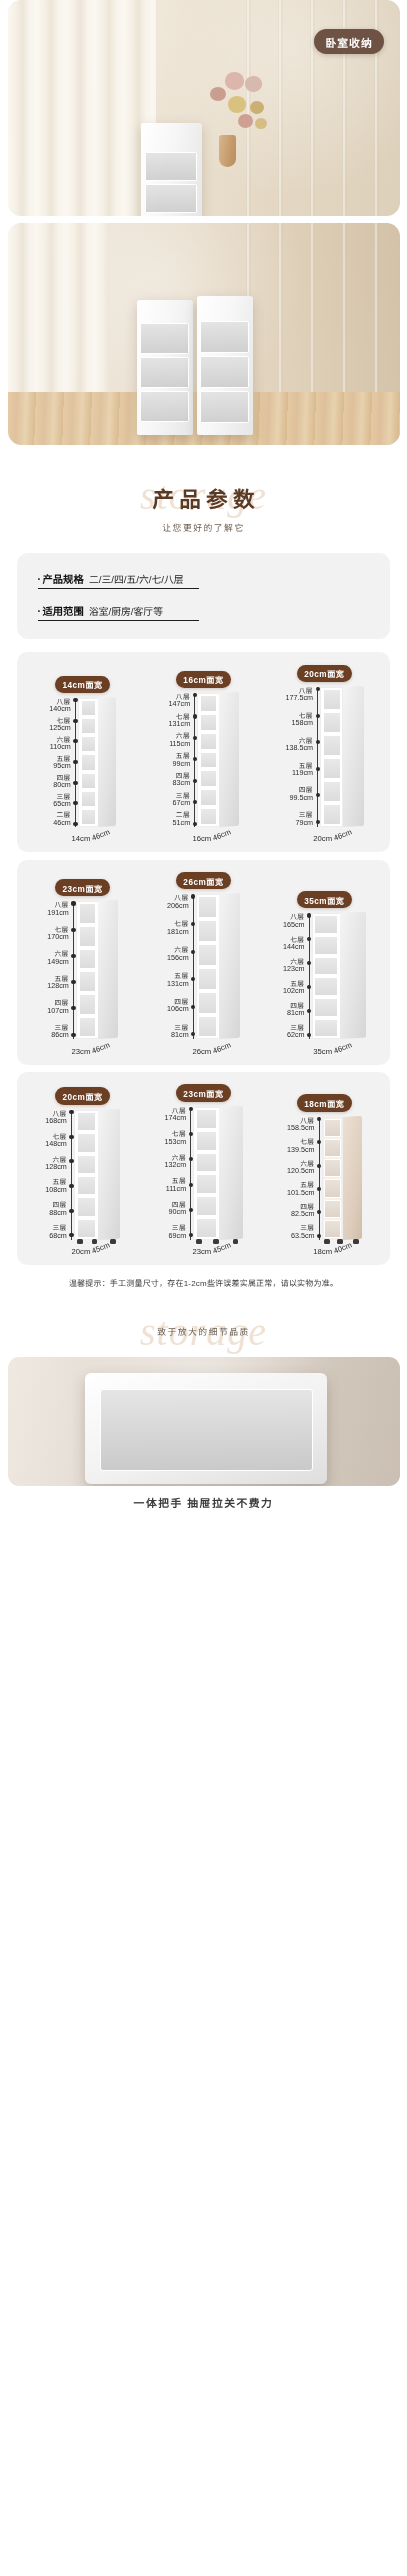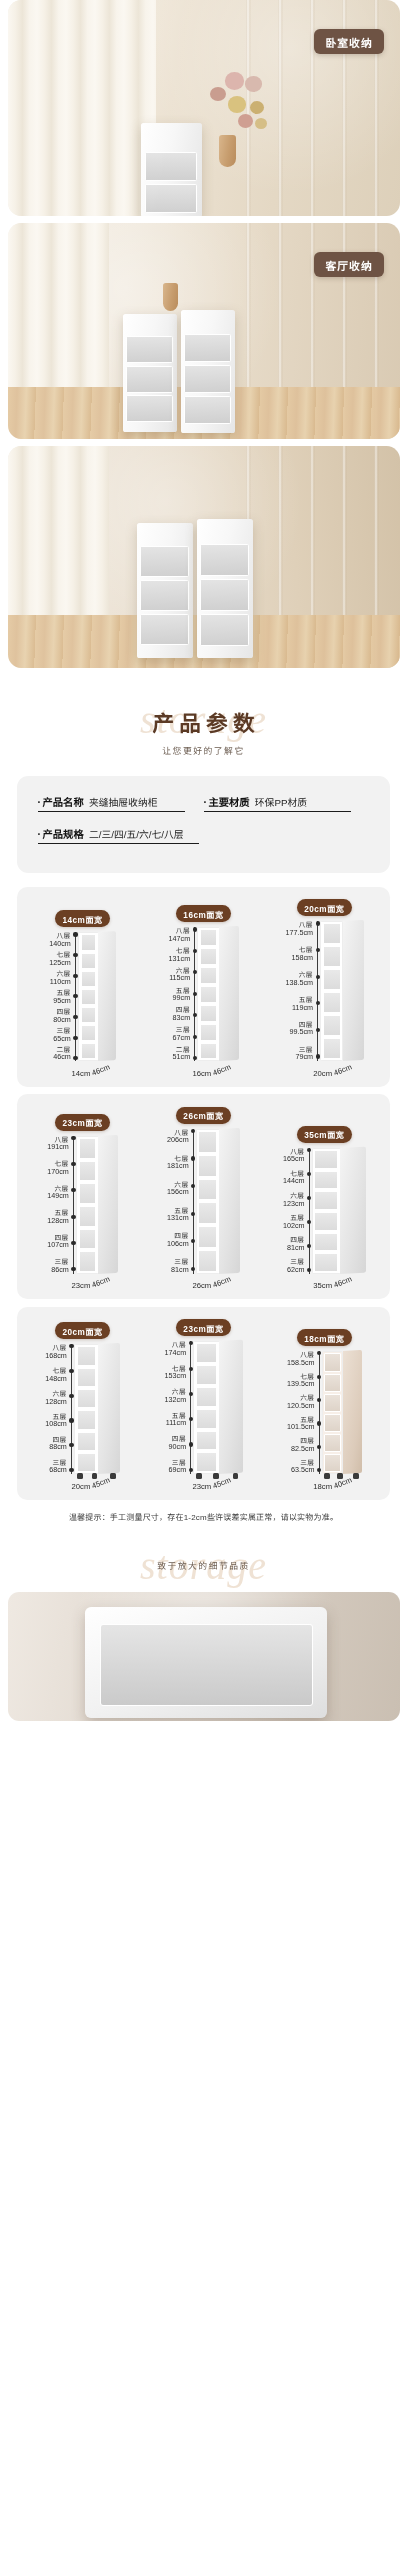--- a/index.html
+++ b/index.html
@@ -77,21 +77,21 @@
     position: absolute; display: block; border-radius: 50%;
   }
   
   .scene-badge {
     position: absolute; display: flex; align-items: center; justify-content: center;
     padding: 4.6px 11.3px; border-radius: 12.4px;
     background: #6e5344; color: #fff;
     font-size: 10.8px; font-weight: 700; letter-spacing: 1px;
     box-shadow: 0 1.5px 5.2px rgba(80,60,45,.25);
   }
-  .badge-tr { right: 15.5px; top: 29px; border-radius: 6px; }
+  .badge-tr { right: 15.5px; top: 29px; }
 
   
   .section-title { position: relative; text-align: center; padding: 30px 0 19.6px; }
   .section-title .script {
     position: absolute; left: 0; right: 0; top: 24px;
     font-family: "Liberation Serif", "DejaVu Serif", serif;
     font-style: italic; font-size: 40px; color: #efe2d4;
     letter-spacing: 1px; user-select: none; z-index: 0; line-height: 1;
   }
   .section-title h2 {
@@ -240,39 +240,20 @@
         <i style="left:12.4px;top:40px;width:16.5px;height:14.4px;background:#c99d8f;"></i>
         <i style="left:30px;top:49px;width:18.5px;height:16.5px;background:#d9c27f;"></i>
         <i style="left:52px;top:54px;width:14.4px;height:13.4px;background:#cbb071;"></i>
         <i style="left:40px;top:67px;width:15.5px;height:14.4px;background:#cf9f92;"></i>
         <i style="left:57px;top:71px;width:12.4px;height:11.3px;background:#d5be86;"></i>
       </div>
       <div class="scene-badge badge-tr">卧室收纳</div>
     </div>
   </div>
 
-  <div class="photo-block">
-    <div class="photo-frame photo-2">
-      <div class="curtain narrow"></div>
-      <div class="moulding"></div>
-      <div class="floor"></div>
-      <div class="prop-cabinet" style="left:115px;top:91px;width:54px;height:118px;">
-        <div class="drw" style="top:21.6px;height:27px;"></div>
-        <div class="drw" style="top:52px;height:27px;"></div>
-        <div class="drw" style="top:81px;height:27px;"></div>
-      </div>
-      <div class="prop-cabinet" style="left:173px;top:87px;width:54px;height:123px;">
-        <div class="drw" style="top:24px;height:28px;"></div>
-        <div class="drw" style="top:55px;height:28px;"></div>
-        <div class="drw" style="top:86px;height:28px;"></div>
-      </div>
-      <div class="vase" style="left:155px;top:60px;width:15.5px;height:28px;"></div>
-      <div class="scene-badge badge-tr">客厅收纳</div>
-    </div>
-  </div>
 
   <div class="photo-block">
     <div class="photo-frame photo-3">
       <div class="curtain narrow"></div>
       <div class="moulding"></div>
       <div class="floor"></div>
       <div class="prop-cabinet" style="left:129px;top:77px;width:56px;height:135px;">
         <div class="drw" style="top:23px;height:31px;"></div>
         <div class="drw" style="top:57px;height:31px;"></div>
         <div class="drw" style="top:91px;height:31px;"></div>
@@ -286,38 +267,32 @@
   </div>
 
   <div class="section-title">
     <div class="script">storage</div>
     <h2>产品参数</h2>
     <div class="sub">让您更好的了解它</div>
   </div>
 
   <div class="spec-card">
     <div class="spec-row">
-      <div class="spec-item">
-        <div class="spec-line">
-          <span class="spec-key">产品名称</span>
-          <span class="spec-val">夹缝抽屉收纳柜</span>
-        </div>
-      </div>
-      <div class="spec-item">
-        <div class="spec-line">
-          <span class="spec-key">主要材质</span>
-          <span class="spec-val">环保PP材质</span>
-        </div>
-      </div>
-    </div>
-    <div class="spec-row">
       <div class="spec-item full">
         <div class="spec-line">
           <span class="spec-key">产品规格</span>
           <span class="spec-val">二/三/四/五/六/七/八层</span>
+        </div>
+      </div>
+    </div>
+    <div class="spec-row" style="margin-bottom:2.1px;">
+      <div class="spec-item full">
+        <div class="spec-line">
+          <span class="spec-key">适用范围</span>
+          <span class="spec-val">浴室/厨房/客厅等</span>
         </div>
       </div>
     </div>
   </div>
 
   <div class="dim-wrap">
 
     <div class="dim-band">
       <div class="dim-row">
 
@@ -856,17 +831,18 @@
     <div class="script">storage</div>
     <div class="sub">致于放大的细节品质</div>
   </div>
 
 
   <div class="detail-card">
     <div class="detail-photo dp-2">
       <div class="dp-obj" style="left:77px;top:15.5px;width:242px;height:111px;border-radius:6.2px;"></div>
       <div class="dp-panel" style="left:92px;top:32px;width:213px;height:82px;"></div>
     </div>
+    <div class="detail-caption">一体把手 抽屉拉关不费力</div>
   </div>
 
   <div class="spacer-sm"></div>
 </div>
 
 
 </body></html>

